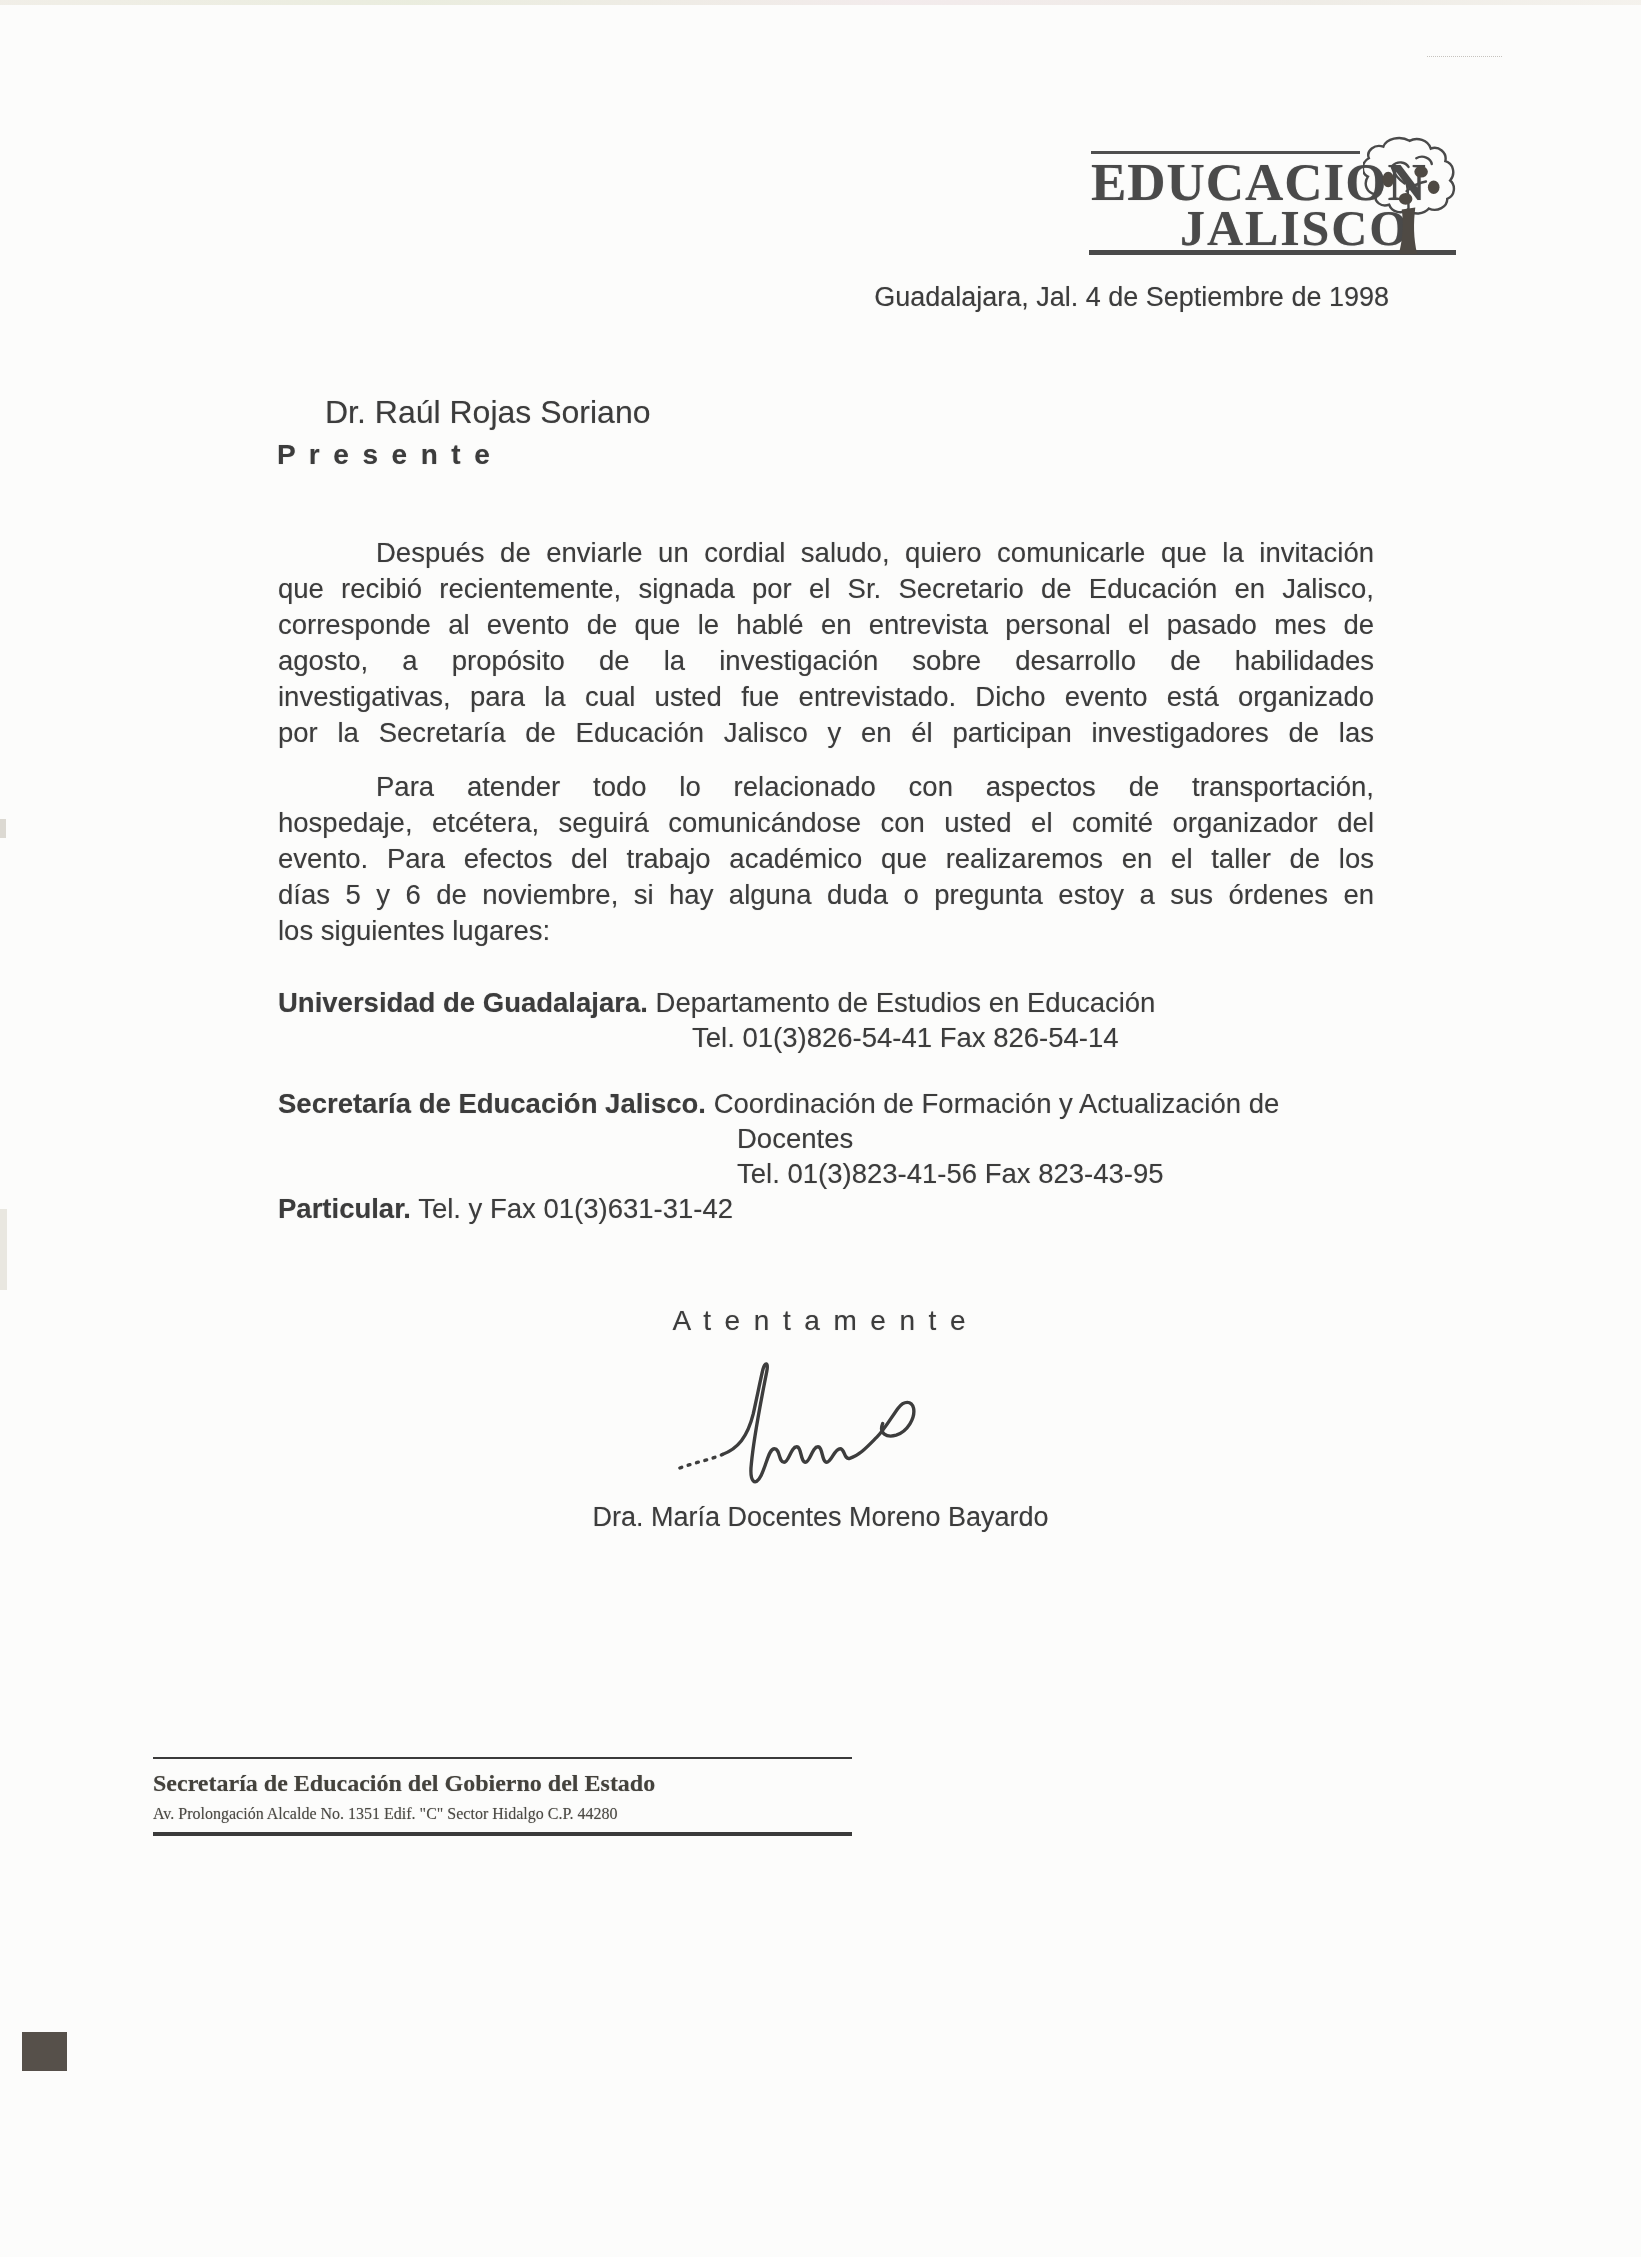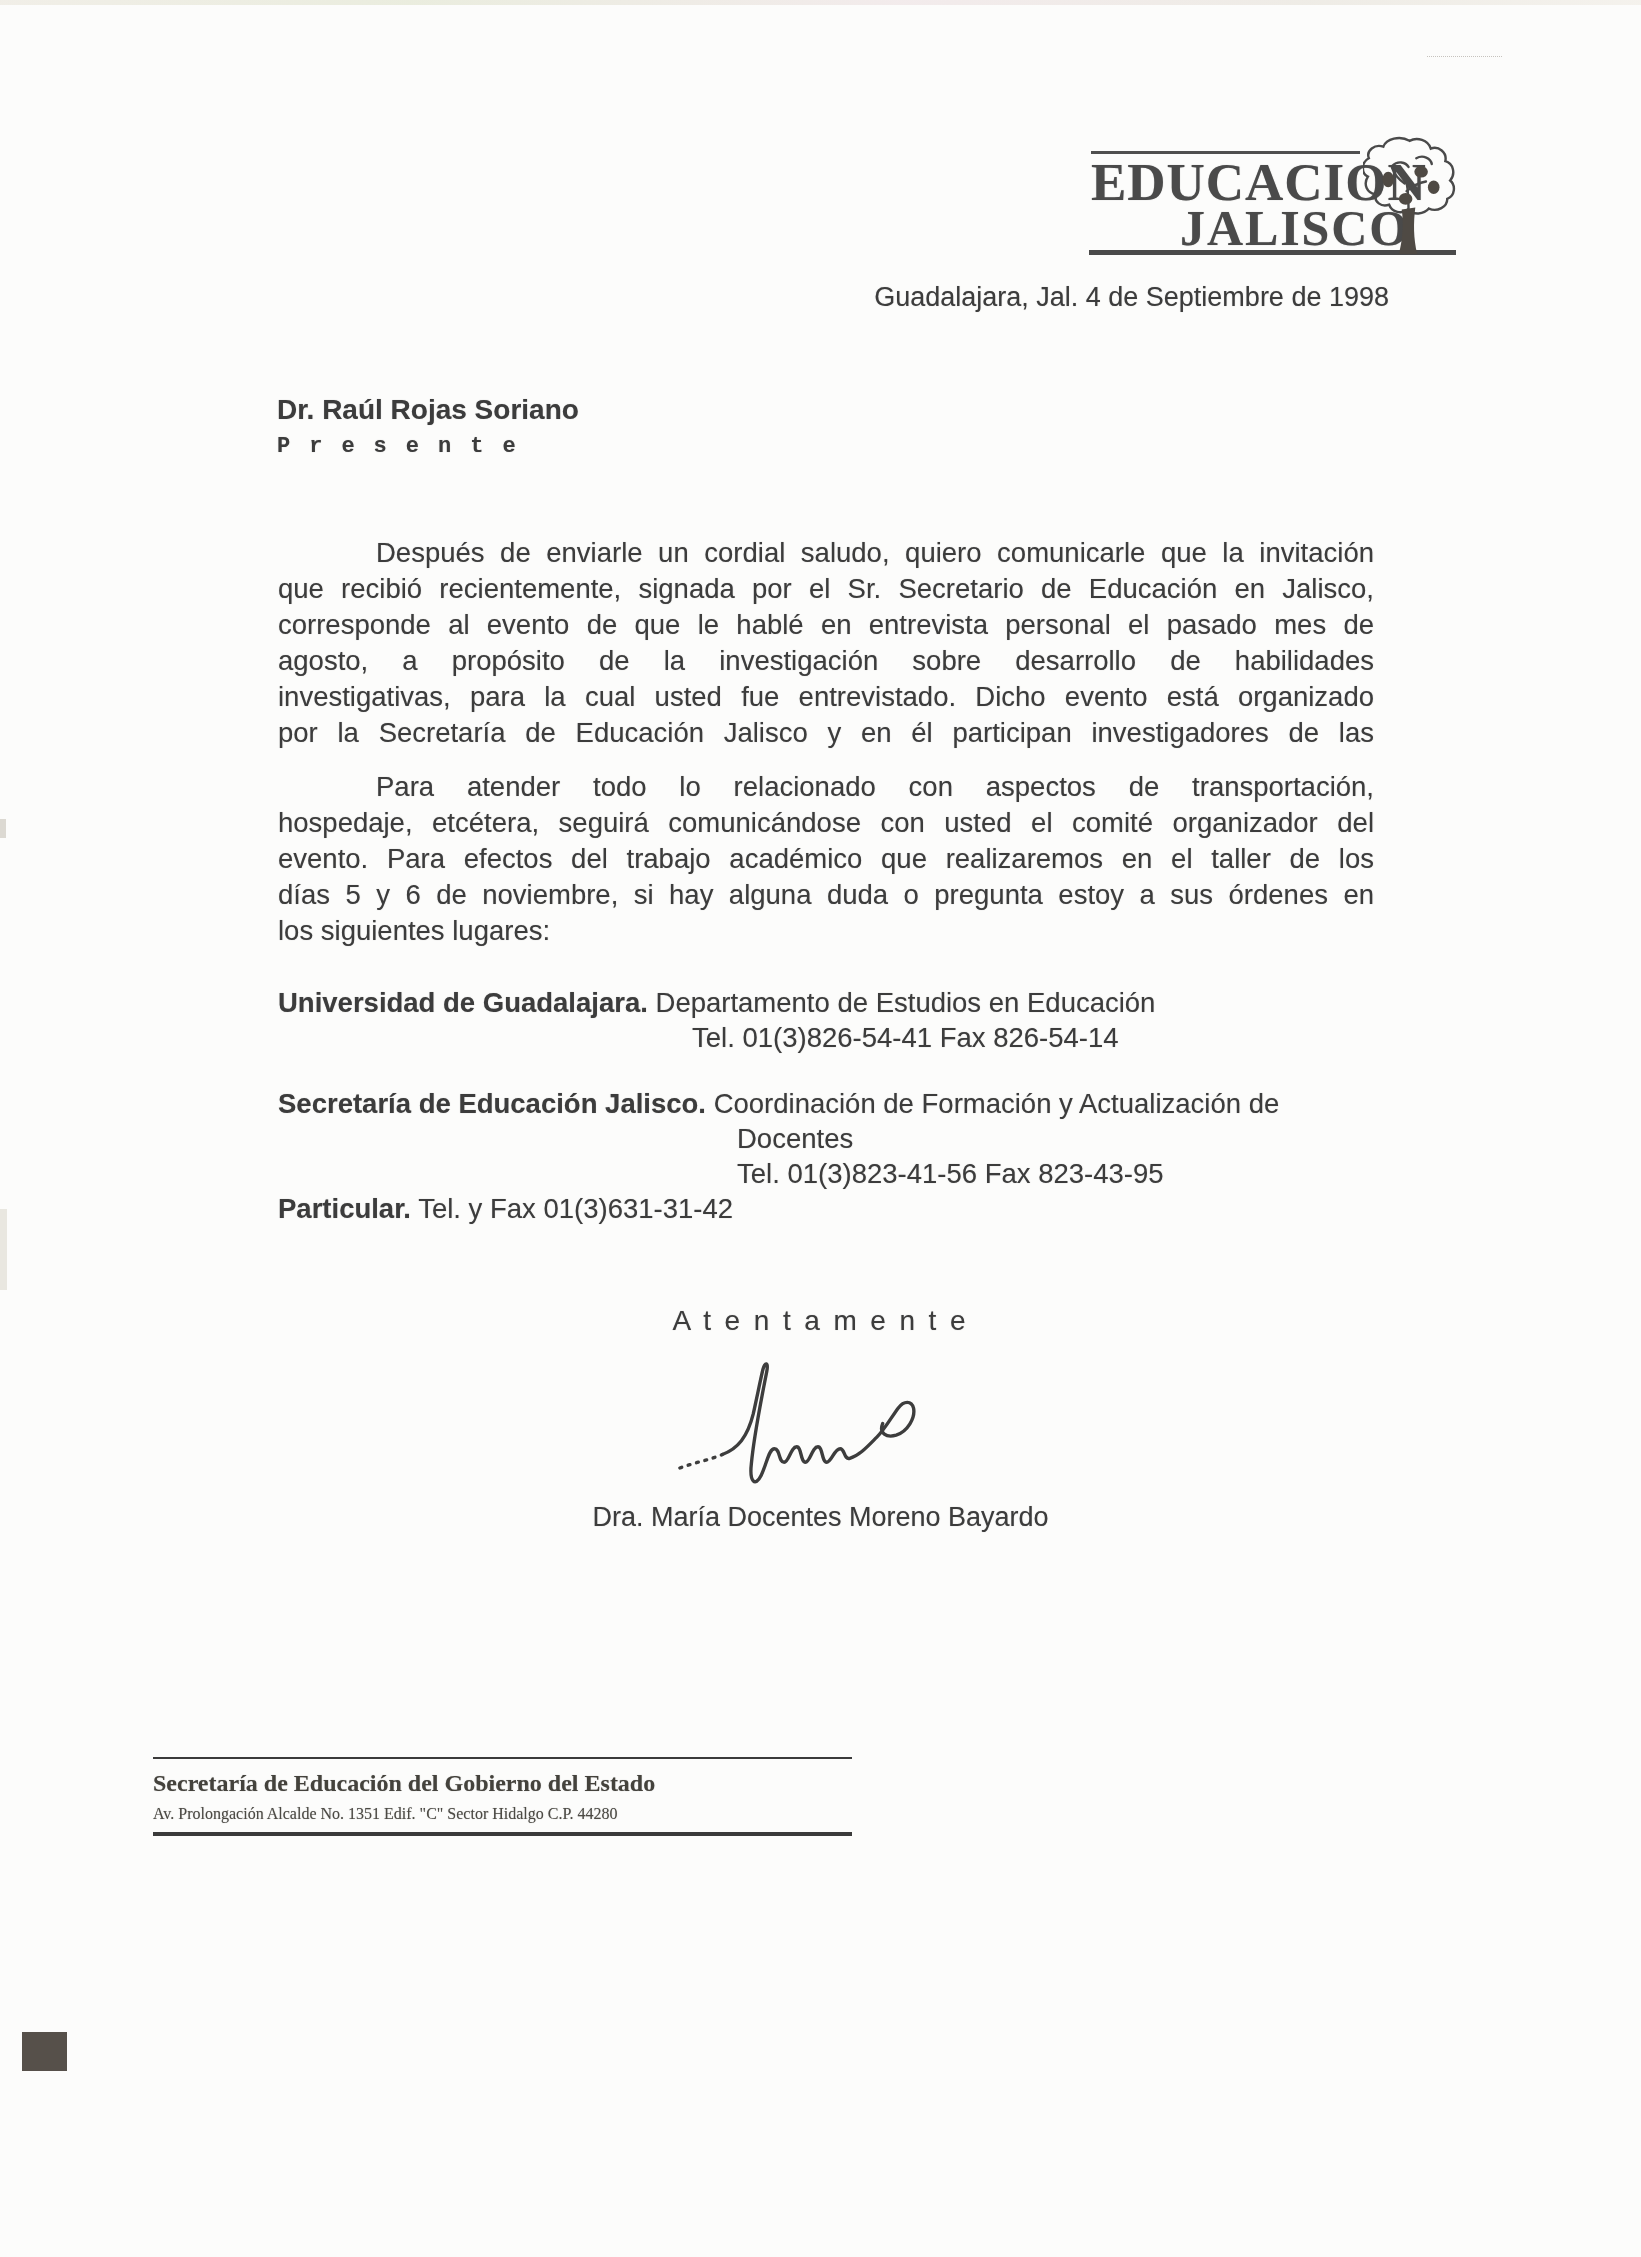--- a/index.html
+++ b/index.html
@@ -25,22 +25,22 @@
   .lh-word1{position:absolute;left:1.9px;top:21px;font-family:"Liberation Serif",serif;
     font-weight:bold;font-size:53px;line-height:1;letter-spacing:1px;white-space:nowrap;}
   .lh-word2{position:absolute;left:91px;top:68px;font-family:"Liberation Serif",serif;
     font-weight:bold;font-size:50px;line-height:1;letter-spacing:1.9px;white-space:nowrap;}
   .lh-rule-bottom{position:absolute;left:0;top:115px;width:367px;height:4.8px;background:#4a4a4a;}
   .tree{position:absolute;left:274px;top:0;}
   
   .dateline{position:absolute;top:282px;right:252px;font-size:27px;white-space:nowrap;}
   
   .recipient{position:absolute;left:277px;top:394px;}
-  .recipient .name{font-size:28px;font-weight:bold;}
-  .recipient .presente{font-size:22px;font-weight:bold;letter-spacing:2.9px;margin-top:7.7px;font-family:Liberation Mono, monospace;}
+  .recipient .name{font-size:32px;font-weight:normal;margin-left:48px;}
+  .recipient .presente{font-size:28px;font-weight:bold;letter-spacing:2.9px;margin-top:7.7px;}
   
   .body-text{position:absolute;left:278px;top:537px;width:1096px;}
   .para + .para{margin-top:18.3px;}
   .para .line{height:36px;font-size:27.5px;text-align:justify;overflow:hidden;}
   .para .line.just{text-align-last:justify;}
   .para .line.first{padding-left:98px;}
   
   .contacts{position:absolute;left:278px;top:987px;width:1110px;}
   .contacts .line{height:35px;font-size:27.5px;}
   .contact{margin-bottom:31px;}

